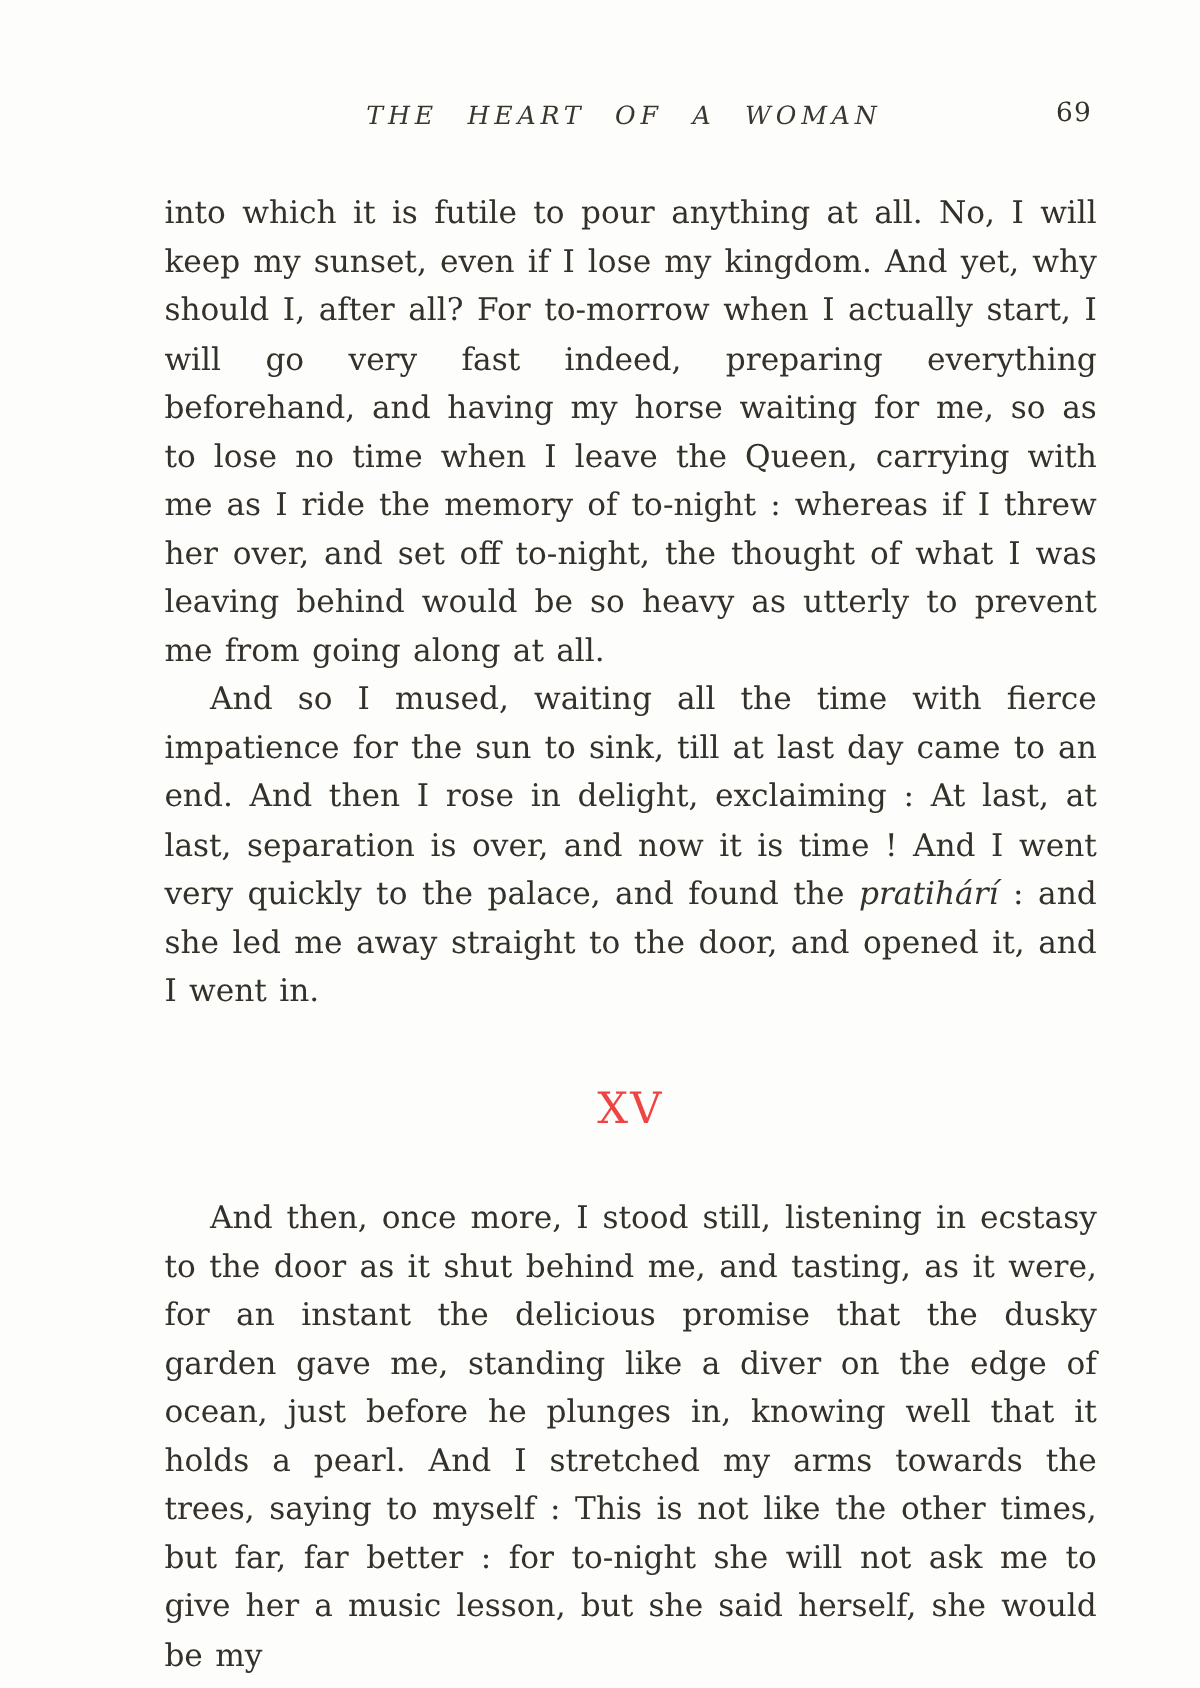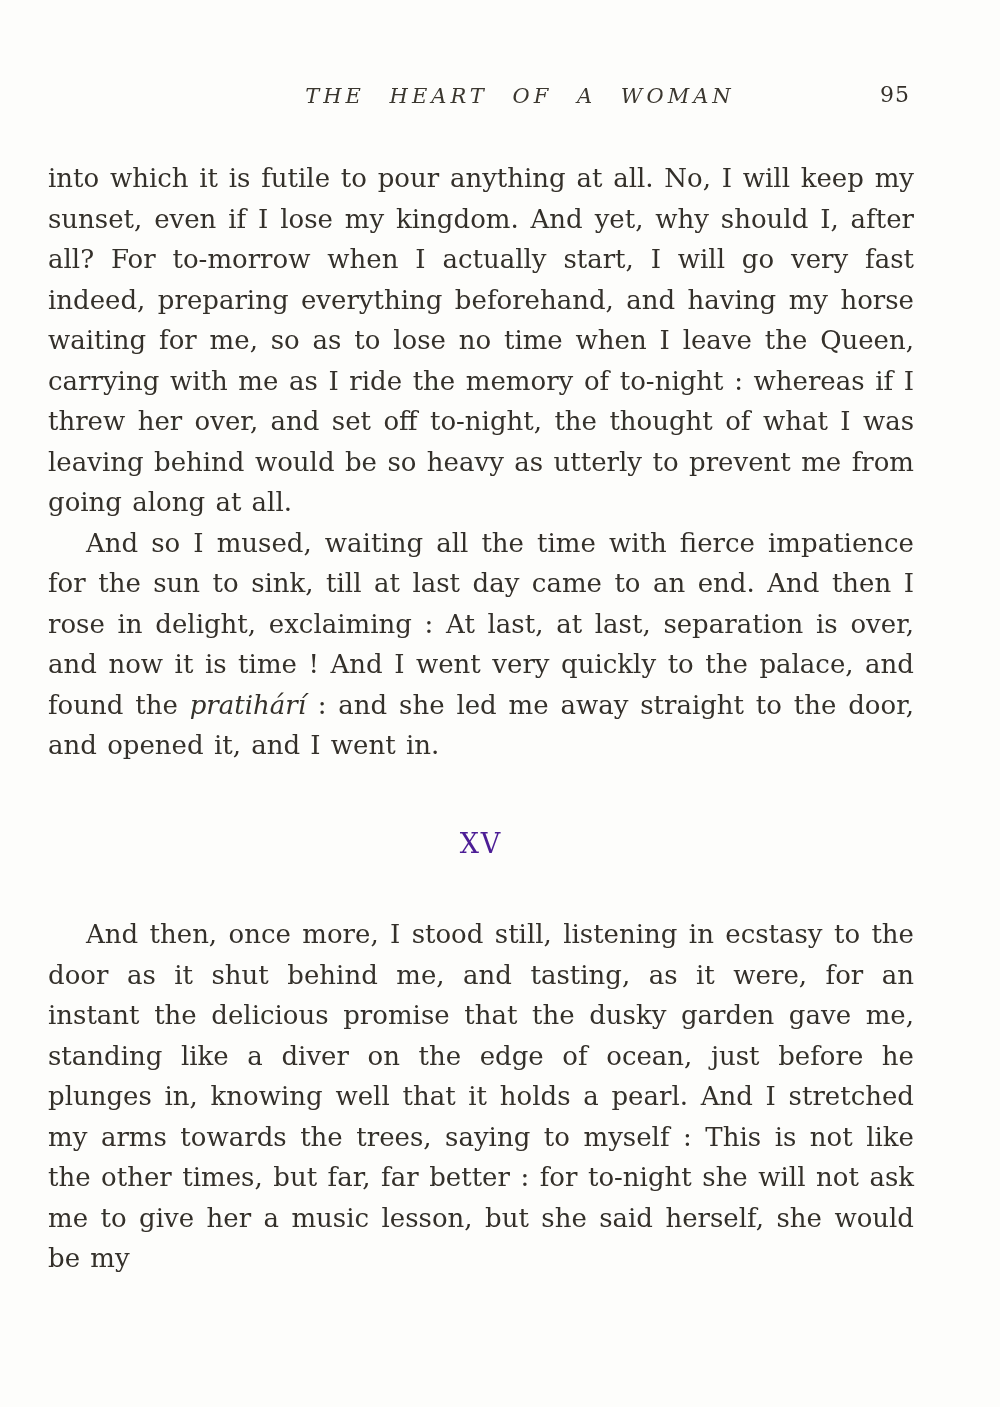--- a/index.html
+++ b/index.html
@@ -37,51 +37,52 @@
   .page-number {
     position: absolute;
     right: 90px;
     top: 82px;
     font-size: 22px;
     font-style: normal;
     letter-spacing: 1px;
     color: #34302a;
   }
   .page-body {
-    padding: 0 86px 0 48px;
+    padding: 0 86px 0 92px;
     margin-top: 40px;
     font-size: 26px;
     line-height: 40.5px;
     word-spacing: 2px;
+    margin-left: 45px;
   }
   .para {
     text-align: justify;
   }
   .para.indent {
     text-indent: 38px;
   }
   .italic-term {
   }
   .section-heading {
     text-align: center;
     font-weight: normal;
-    font-size: 27px;
+    font-size: 36px;
     letter-spacing: 2px;
     margin: 58px 0 50px 0;
-    color: #4c1d95;
+    color: #ef4444;
   }
 </style>
 </head>
 <body>
 
 <div class="page">
 
   <header class="page-header">
     <span class="running-title">THE HEART OF A WOMAN</span>
-    <span class="page-number">95</span>
+    <span class="page-number">69</span>
   </header>
 
   <main class="page-body">
 
     <p class="para">into which it is futile to pour anything at all.  No, I will keep my sunset, even if I lose my kingdom.  And yet, why should I, after all?  For to-morrow when I actually start, I will go very fast indeed, preparing everything beforehand, and having my horse waiting for me, so as to lose no time when I leave the Queen, carrying with me as I ride the memory of to-night&nbsp;: whereas if I threw her over, and set off to-night, the thought of what I was leaving behind would be so heavy as utterly to prevent me from going along at all.</p>
 
     <p class="para indent"><span>And so I mused, waiting all the time with fierce impatience for the sun to sink, till at last day came to an end.  And then I rose in delight, exclaiming&nbsp;: At last, at last, separation is over, and now it is time&nbsp;!  And I went very quickly to the palace, and found the </span><em class="italic-term">pratihárí</em><span>&nbsp;: and she led me away straight to the door, and opened it, and I went in.</span></p>
 
     <h2 class="section-heading">XV</h2>
 

